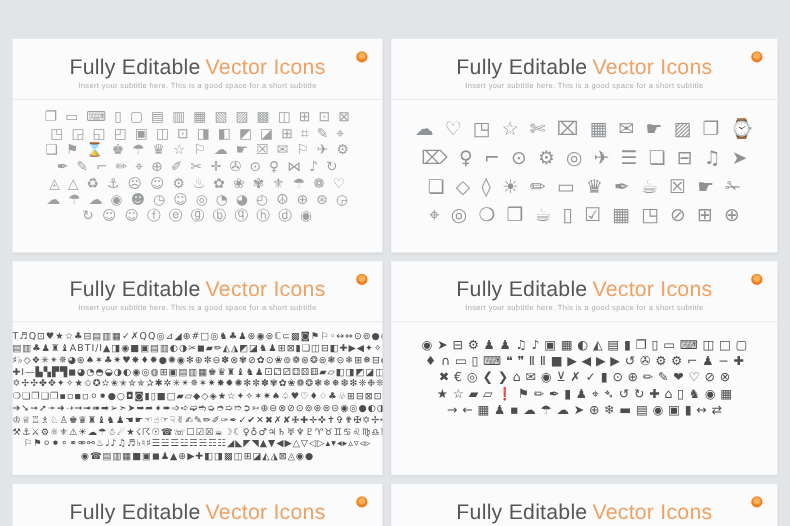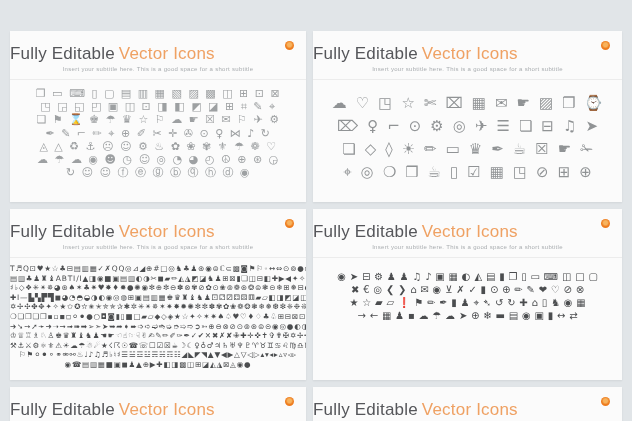--- a/index.html
+++ b/index.html
@@ -20,21 +20,21 @@
     box-shadow:0 1px 2px rgba(0,0,0,0.07);
     overflow:hidden;
     padding-top:13px;
     box-sizing:border-box;
   }
   .badge{
     position:absolute;top:10px;right:12px;width:9px;height:9px;border-radius:50%;
     background:radial-gradient(circle at 50% 42%, #f7b35e 0 28%, var(--badge-color,#ee7c1e) 55%);
   }
   .slide-title{
-    font-size:17px;line-height:19px;letter-spacing:0.2px;
+    text-align:center;font-size:17px;line-height:19px;letter-spacing:0.2px;
     color:var(--title-color,#55565a);white-space:nowrap;
   }
   .slide-title .accent{color:var(--accent-color,#efa163);margin-left:4px;}
   .slide-subtitle{
     text-align:center;font-size:6px;line-height:7px;margin-top:3px;
     color:var(--subtitle-color,#a9adb0);letter-spacing:0.3px;
   }
   .divider{border-top:1px solid #ececec;margin-top:6px;width:100%;}
   .rows{text-align:center;user-select:none;font-family:"DejaVu Sans",sans-serif;}
   .icon-row{white-space:nowrap;}
@@ -110,20 +110,21 @@
 
   <div class="slide solid-md">
     <span class="badge"></span>
     <div class="slide-title">
       <span>Fully Editable</span><span class="accent">Vector Icons</span>
     </div>
     <div class="slide-subtitle">Insert your subtitle here. This is a good space for a short subtitle</div>
     <div class="divider"></div>
     <div class="rows">
         <div class="icon-row">◉➤⊟⚙♟♟♫♪▣▦◐◭▤▮❐▯▭⌨◫□▢</div>
+        <div class="icon-row">♦∩▭▯⌨❝❞ⅡⅡ■▶◀▶▶↺✇⚙⚙⌐♟−✚</div>
         <div class="icon-row">✖€◎❮❯⌂✉◉⊻✗✓▮⊙⊕✏✎❤♡⊘⊗</div>
         <div class="icon-row">★☆▰▱❗⚑✏✒▮♟⌖➴↺↻✚⌂▯♞◉▦</div>
         <div class="icon-row">→←▦♟▪☁☂☁➤⊕❄▬▤◉▣▮↔⇄</div>
       </div>
   </div>
 
   <div class="slide outline-sm">
     <span class="badge"></span>
     <div class="slide-title">
       <span>Fully Editable</span><span class="accent">Vector Icons</span>

